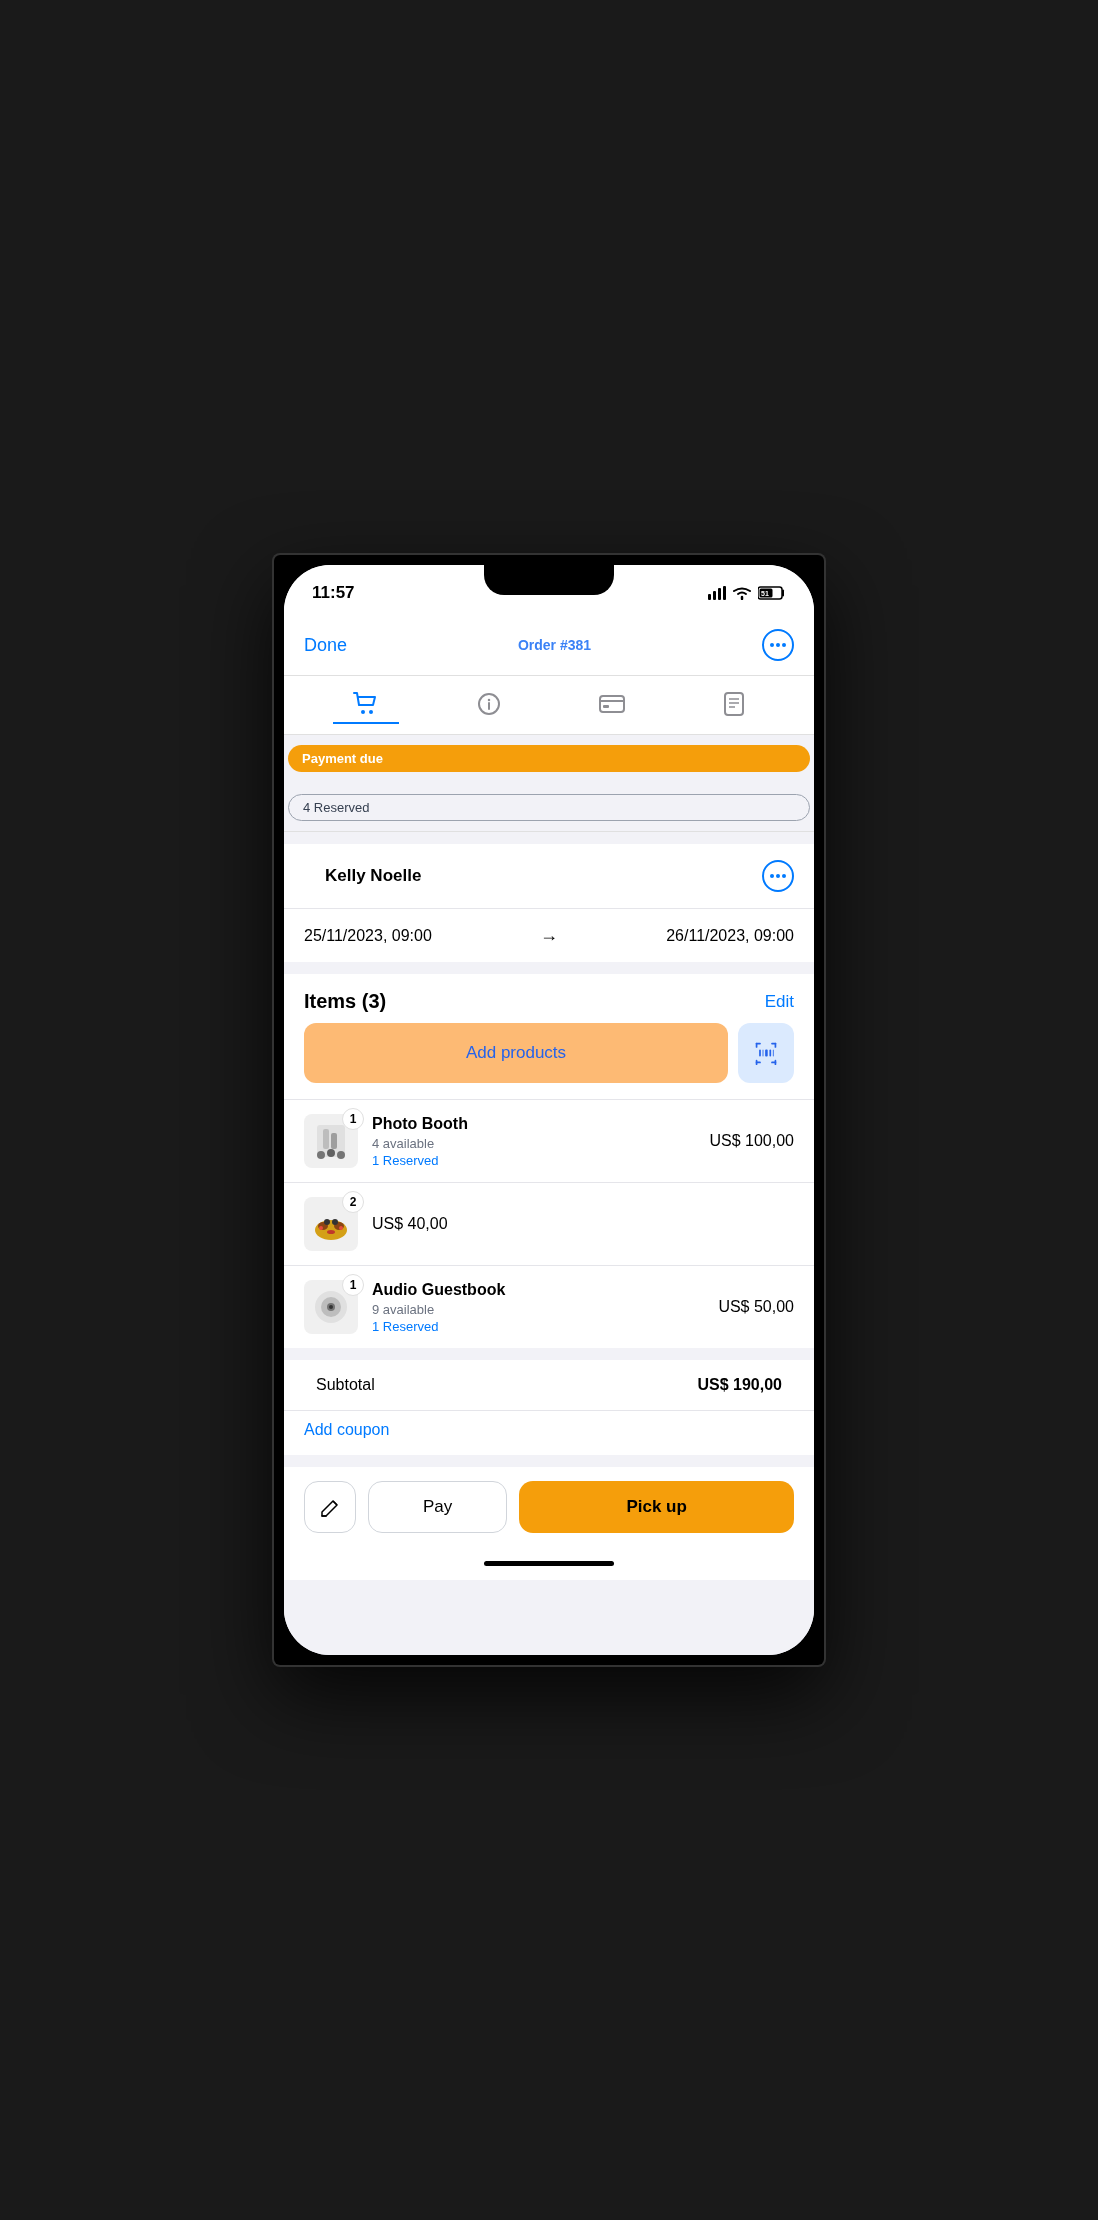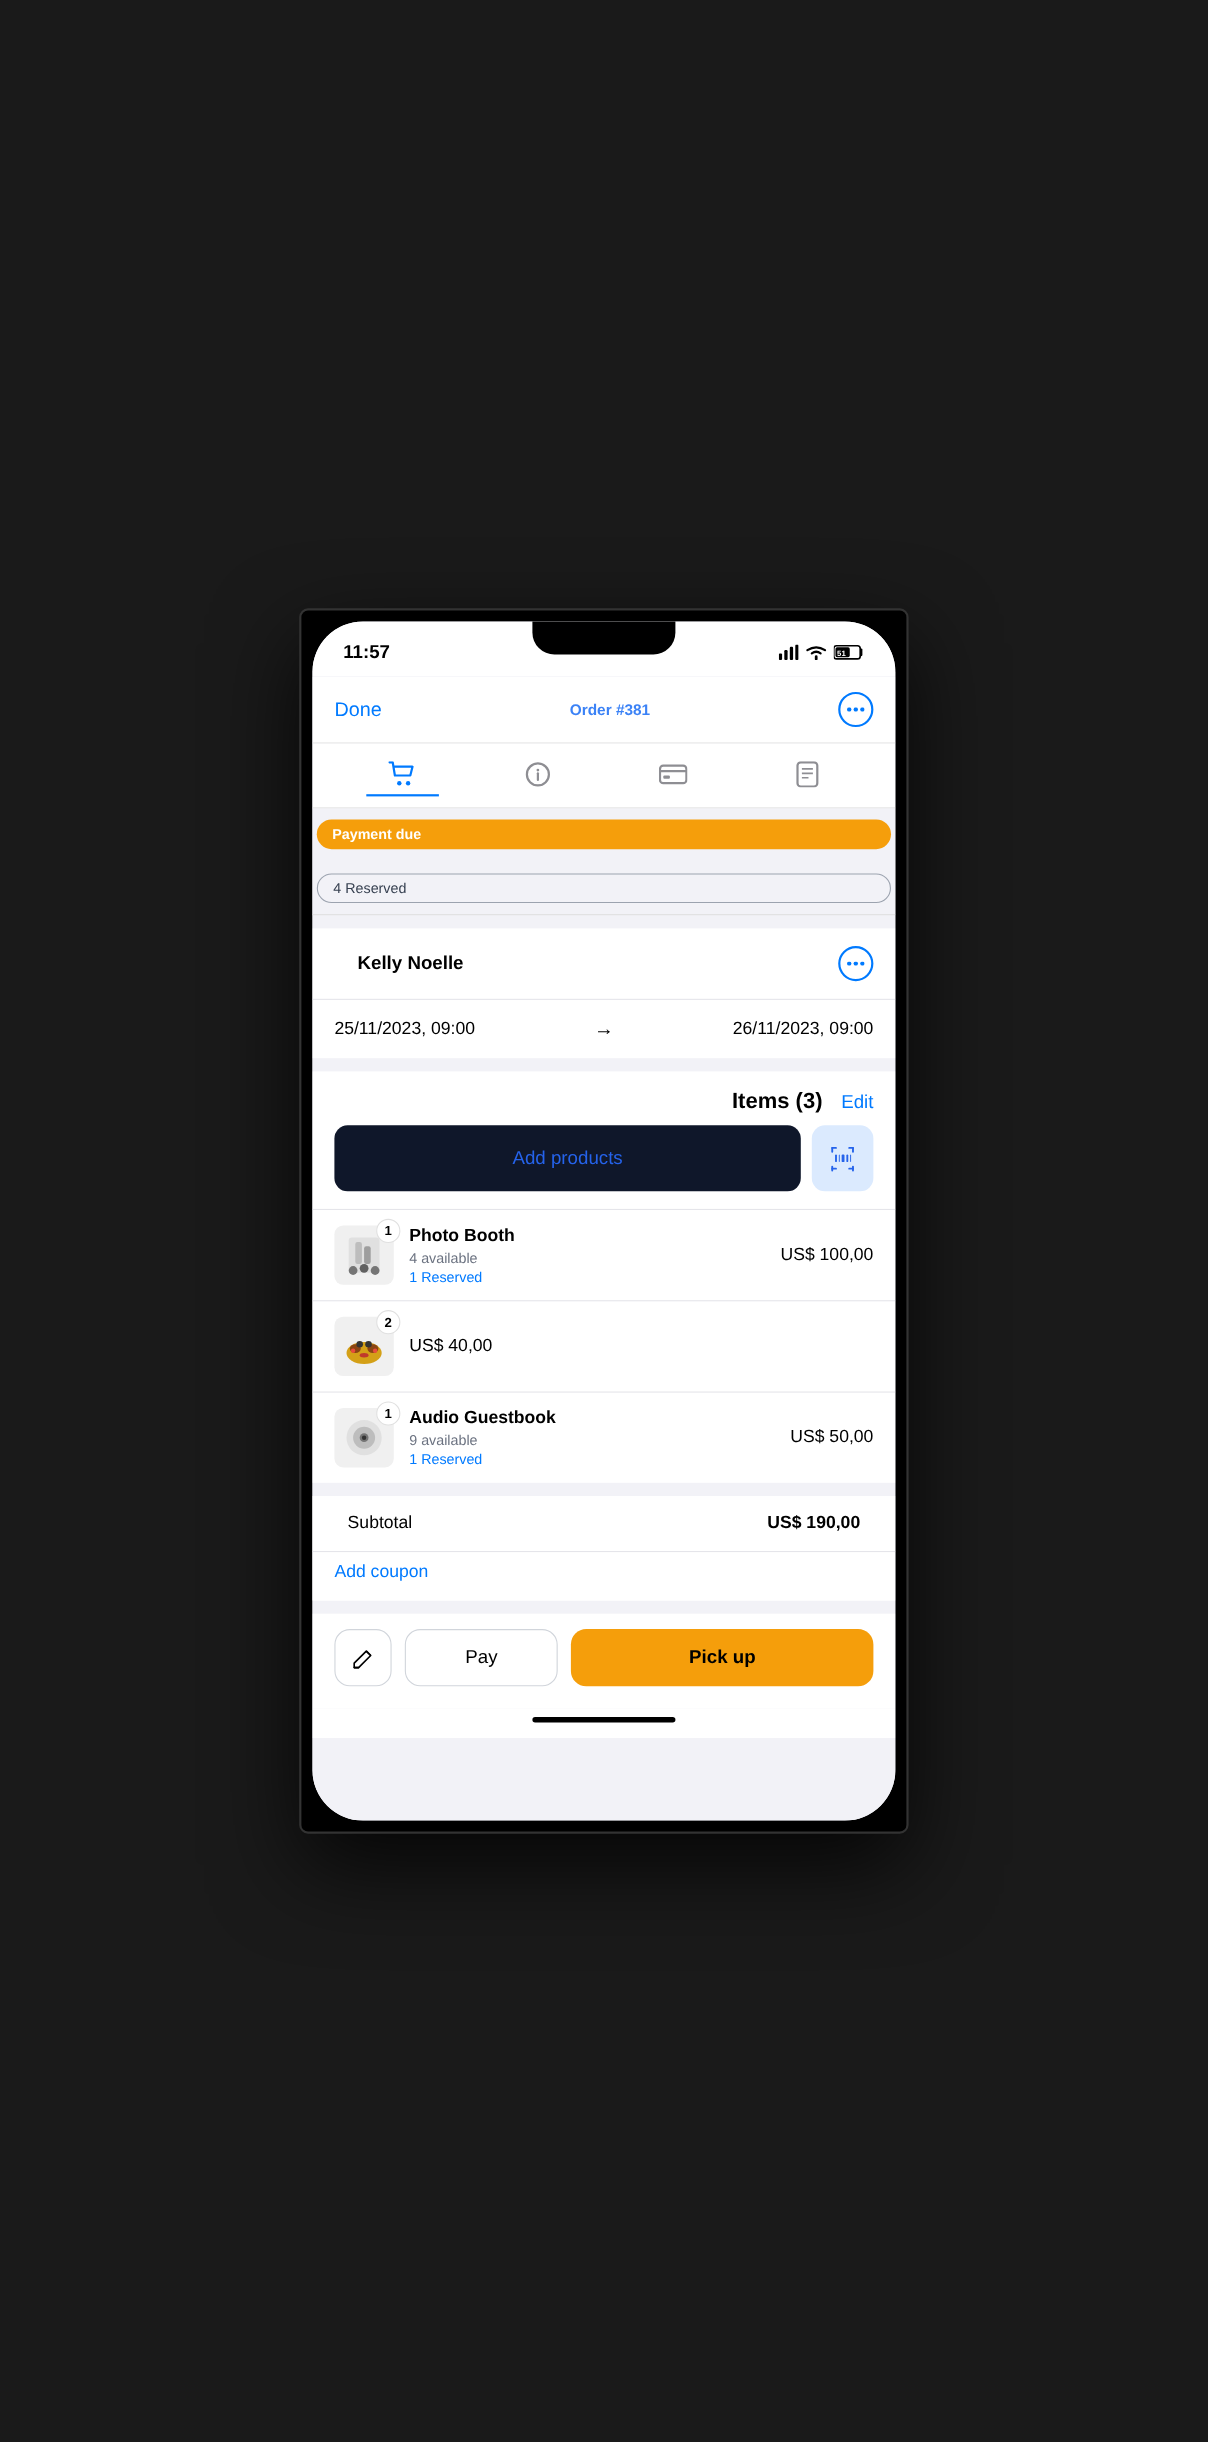--- a/index.html
+++ b/index.html
@@ -196,24 +196,23 @@
       color: #000;
     }
 
     .items-section {
       background: #fff;
       margin-top: 12px;
     }
 
     .items-header {
       display: flex;
-      justify-content: flex-end;
+      justify-content: space-between;
       align-items: center;
       padding: 16px 20px 10px;
-      gap: 17px;
     }
 
     .items-title {
       font-size: 20px;
       font-weight: 700;
       color: #000;
     }
 
     .edit-btn {
       font-size: 17px;
@@ -222,21 +221,21 @@
     }
 
     .add-products-row {
       display: flex;
       gap: 10px;
       padding: 0 20px 16px;
     }
 
     .add-products-btn {
       flex: 1;
-      background: #0f172a;
+      background: #fdba74;
       border-radius: 12px;
       padding: 16px;
       display: flex;
       justify-content: center;
       align-items: center;
       cursor: pointer;
     }
 
     .add-products-text {
       color: #2563eb;

